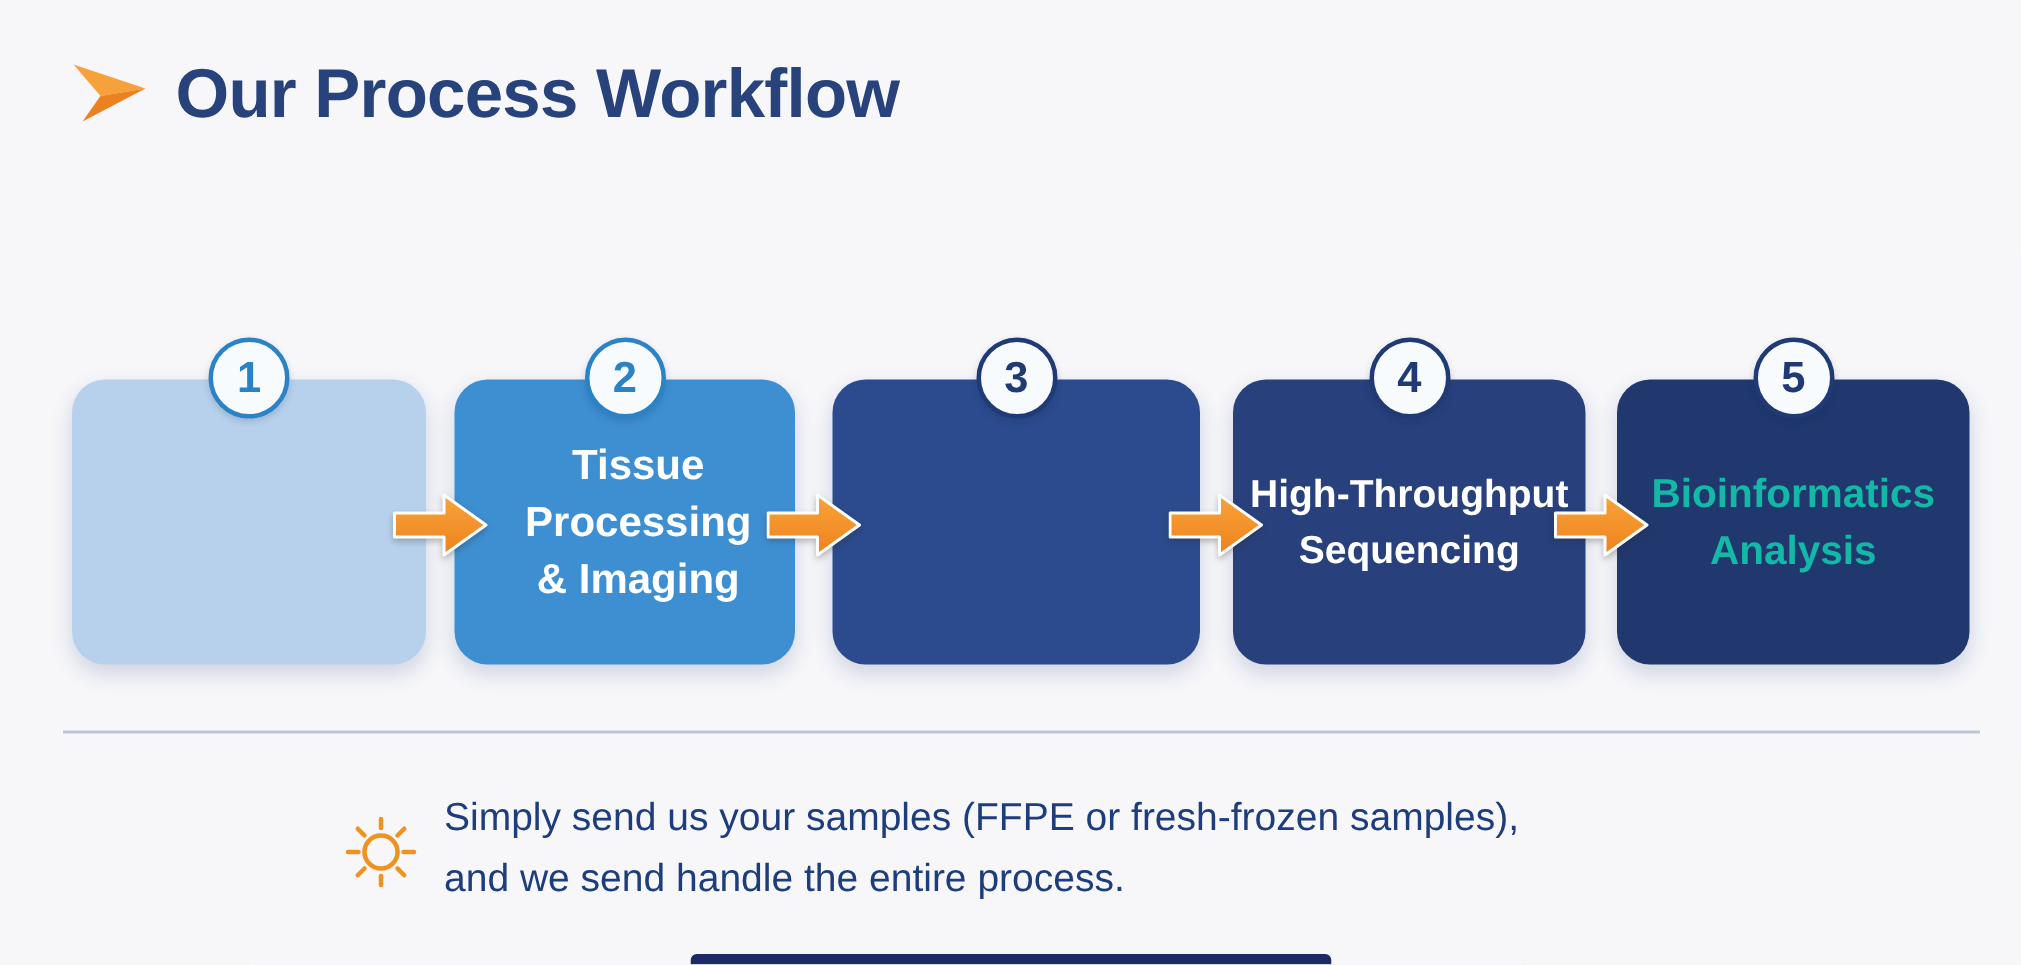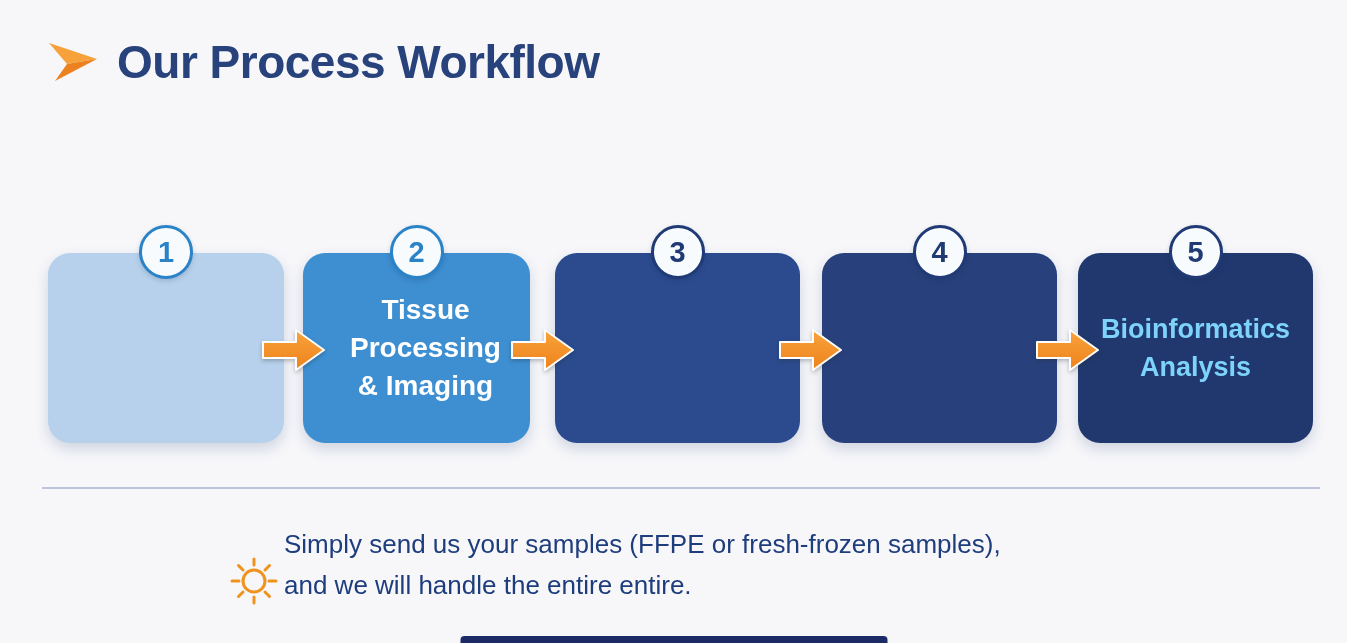--- a/index.html
+++ b/index.html
@@ -51,21 +51,21 @@
     position:absolute;top:327px;width:64px;height:46px;
     filter:drop-shadow(0 2px 2px rgba(40,40,40,0.3));
     z-index:5;
   }
   .a1{left:262px;} .a2{left:511px;} .a3{left:779px;} .a4{left:1036px;}
 
   
   .divider{position:absolute;top:487px;left:42px;width:1278px;height:2px;background:#bcc6d8;}
 
   
-  .note{position:absolute;top:524px;left:228px;display:flex;align-items:flex-end;gap:4px;}
+  .note{position:absolute;top:524px;left:228px;display:flex;align-items:center;gap:16px;}
   .sun-icon{width:52px;height:52px;margin-top:3px;flex:0 0 auto;}
   .note-text{font-size:26px;line-height:41px;color:#1e3d7c;}
   .note-text div{white-space:nowrap;}
 
   
   .bottom-bar{
     position:absolute;bottom:0;left:50%;transform:translateX(-50%);
     width:427px;height:7px;border-radius:4px 4px 0 0;background:#1c2b66;
   }
 </style>
@@ -94,25 +94,27 @@
 Processing
 &amp; Imaging</div>
     </div>
 
     <div class="step s3" style="background: rgb(43, 75, 142);">
       <div class="num-circle" style="border-color: rgb(31, 58, 116); color: rgb(31, 58, 116);">3</div>
     </div>
 
     <div class="step s4" style="background: rgb(40, 65, 124);">
       <div class="num-circle" style="border-color: rgb(31, 58, 116); color: rgb(31, 58, 116);">4</div>
+      <div class="label" style="color: rgb(255, 255, 255);">High-Throughput
+Sequencing</div>
     </div>
 
     <div class="step s5" style="background: rgb(32, 56, 110);">
       <div class="num-circle" style="border-color: rgb(31, 58, 116); color: rgb(31, 58, 116);">5</div>
-      <div class="label" style="color: #7dd3fc;">Bioinformatics
+      <div class="label" style="color: #14b8a6;">Bioinformatics
 Analysis</div>
     </div>
 
     <svg class="flow-arrow a1" viewBox="0 0 64 46">
       <defs>
         <linearGradient id="ag" x1="0" y1="0" x2="0" y2="1">
           <stop offset="0" stop-color="#f9a33a"></stop>
           <stop offset="1" stop-color="#ee821c"></stop>
         </linearGradient>
       </defs>
@@ -140,19 +142,19 @@
         <line x1="4" y1="27" x2="11" y2="27"></line>
         <line x1="41" y1="27" x2="48" y2="27"></line>
         <line x1="10.5" y1="11.5" x2="15" y2="16"></line>
         <line x1="37" y1="38" x2="41.5" y2="42.5"></line>
         <line x1="41.5" y1="11.5" x2="37" y2="16"></line>
         <line x1="15" y1="38" x2="10.5" y2="42.5"></line>
       </g>
     </svg>
     <div class="note-text" style="color: rgb(30, 61, 124);">
       <div>Simply send us your samples (FFPE or fresh-frozen samples),</div>
-      <div>and we will handle the entire entire.</div>
+      <div>and we send handle the entire process.</div>
     </div>
   </div>
 
   <div class="bottom-bar" style="background: rgb(28, 43, 102);"></div>
 
 </div>
 
 </body></html>

